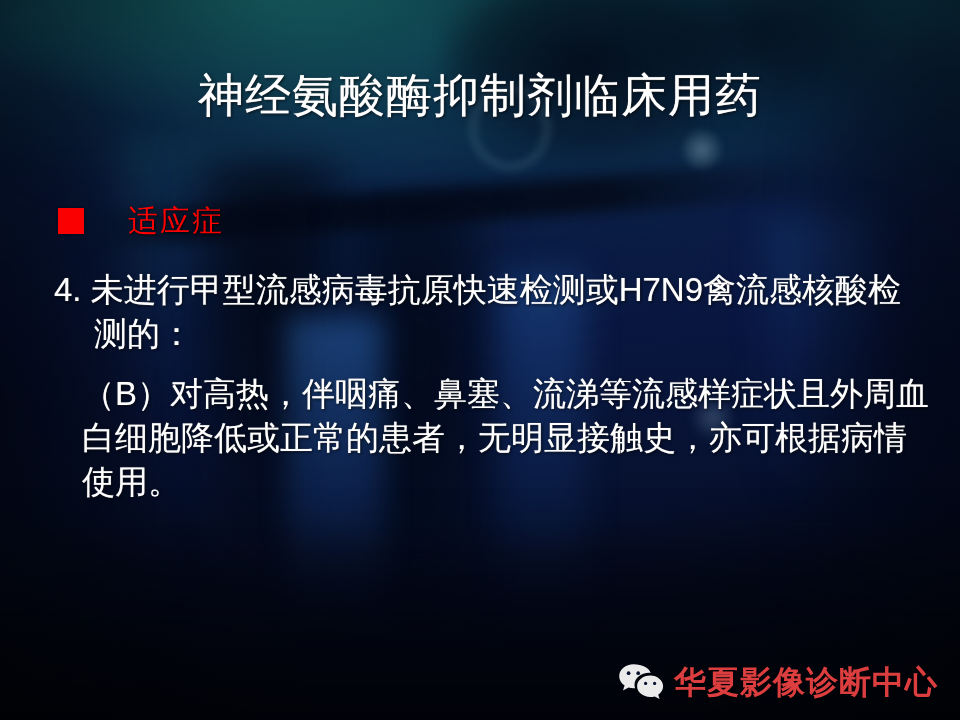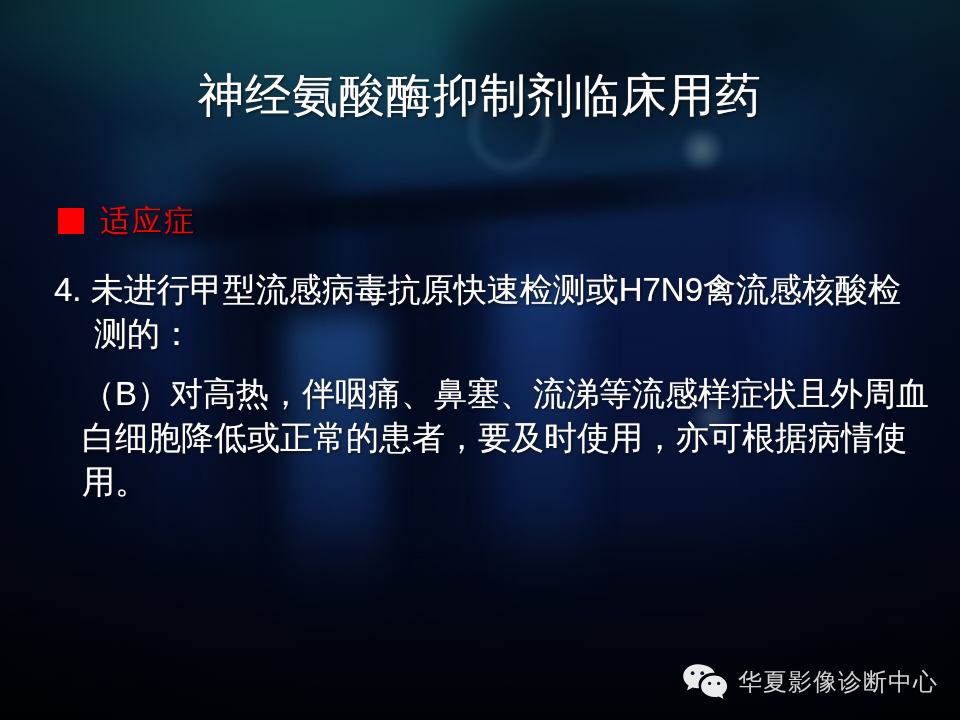--- a/index.html
+++ b/index.html
@@ -138,21 +138,21 @@
     align-items: center;
   }
   .bullet-square {
     width: 26px;
     height: 26px;
     background: #fb0000;
     display: inline-block;
     box-shadow: 0 0 2px rgba(0,0,0,0.6);
   }
   .section-heading-label {
-    margin-left: 16px;
+    margin-left: 44px;
     color: #fb0000;
     font-size: 30px;
     line-height: 30px;
     font-weight: 400;
     letter-spacing: 2px;
     text-shadow: 1px 1px 2px rgba(0,0,0,0.75);
   }
 
   .body-block {
     position: absolute;
@@ -188,25 +188,26 @@
     opacity: 0.92;
   }
   .wechat-icon {
     width: 46px;
     height: 40px;
     position: relative;
     margin-right: 10px;
     flex: none;
   }
   .watermark-label {
-    color: #e5e5e5;
-    font-size: 24px;
+    color: #ef4444;
+    font-size: 32px;
     line-height: 28px;
     letter-spacing: 1px;
     text-shadow: 0 1px 2px rgba(0,0,0,0.8);
+    font-weight: bold;
   }
 </style>
 </head>
 <body>
 
 <div class="slide">
 
   <div class="bg">
     <div class="bg-base"></div>
     <div class="fig fig-top-dark"></div>
@@ -231,21 +232,21 @@
 
     <div class="slide-title">神经氨酸酶抑制剂临床用药</div>
 
     <div class="section-heading">
       <span class="bullet-square"></span>
       <span class="section-heading-label">适应症</span>
     </div>
 
     <div class="body-block">
       <p class="para para-numbered">4. 未进行甲型流感病毒抗原快速检测或H7N9禽流感核酸检测的：</p>
-      <p class="para para-sub">（B）对高热，伴咽痛、鼻塞、流涕等流感样症状且外周血白细胞降低或正常的患者，要及时使用，亦可根据病情使用。</p>
+      <p class="para para-sub">（B）对高热，伴咽痛、鼻塞、流涕等流感样症状且外周血白细胞降低或正常的患者，无明显接触史，亦可根据病情使用。</p>
     </div>
 
     <div class="watermark">
       <span class="wechat-icon">
         <svg viewBox="0 0 46 40" width="46" height="40" aria-hidden="true">
           <g fill="#ffffff">
             <path d="M15.6 2.2C7.6 2.2 1.2 7.6 1.2 14.2c0 3.8 2.1 7.2 5.4 9.4L5 28.4l5.6-2.9c1.6.5 3.3.8 5 .8.5 0 1 0 1.5-.1-.4-1.1-.6-2.2-.6-3.4 0-6.6 6.6-12 14.7-12 .5 0 1 0 1.5.1C31.3 5.9 24.2 2.2 15.6 2.2z"></path>
             <path d="M32.3 13.6c-7.3 0-13.2 4.8-13.2 10.7 0 5.9 5.9 10.7 13.2 10.7 1.5 0 3-.2 4.4-.6l4.9 2.6-1.4-4.2c3-2 4.9-5 4.9-8.5 0-5.9-5.9-10.7-12.8-10.7z"></path>
           </g>
           <g fill="#0a1331">

